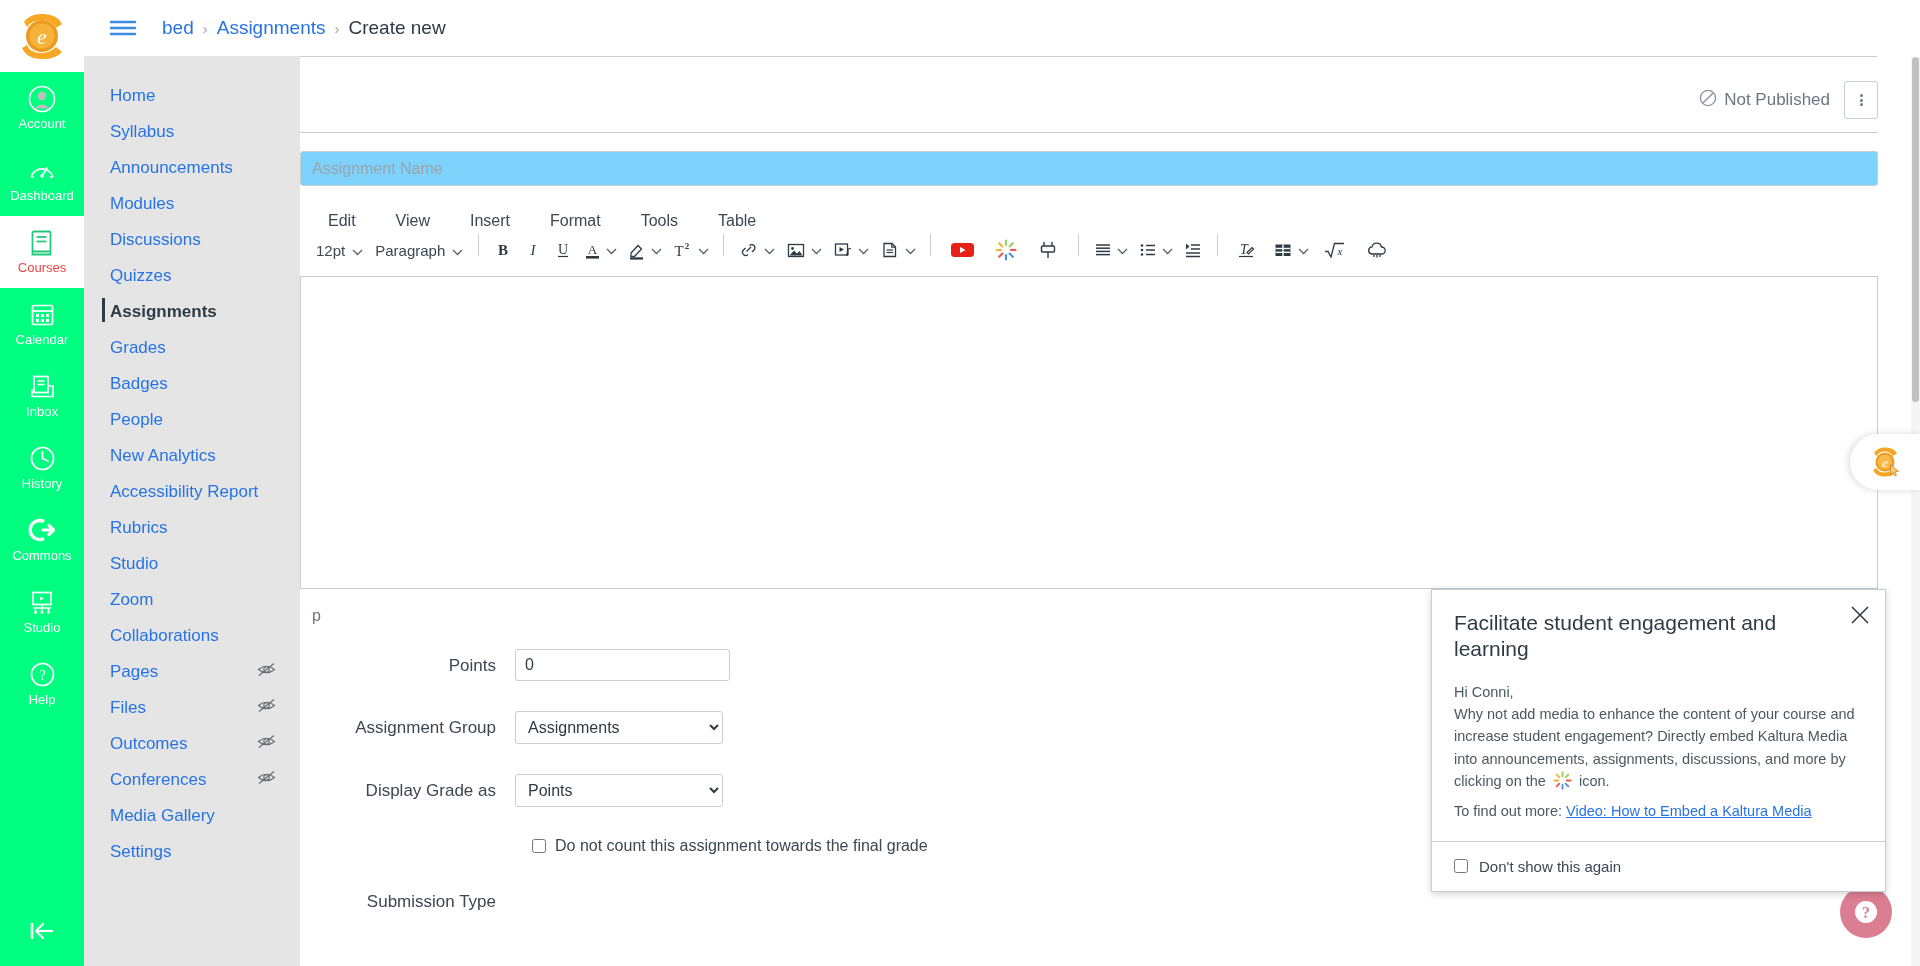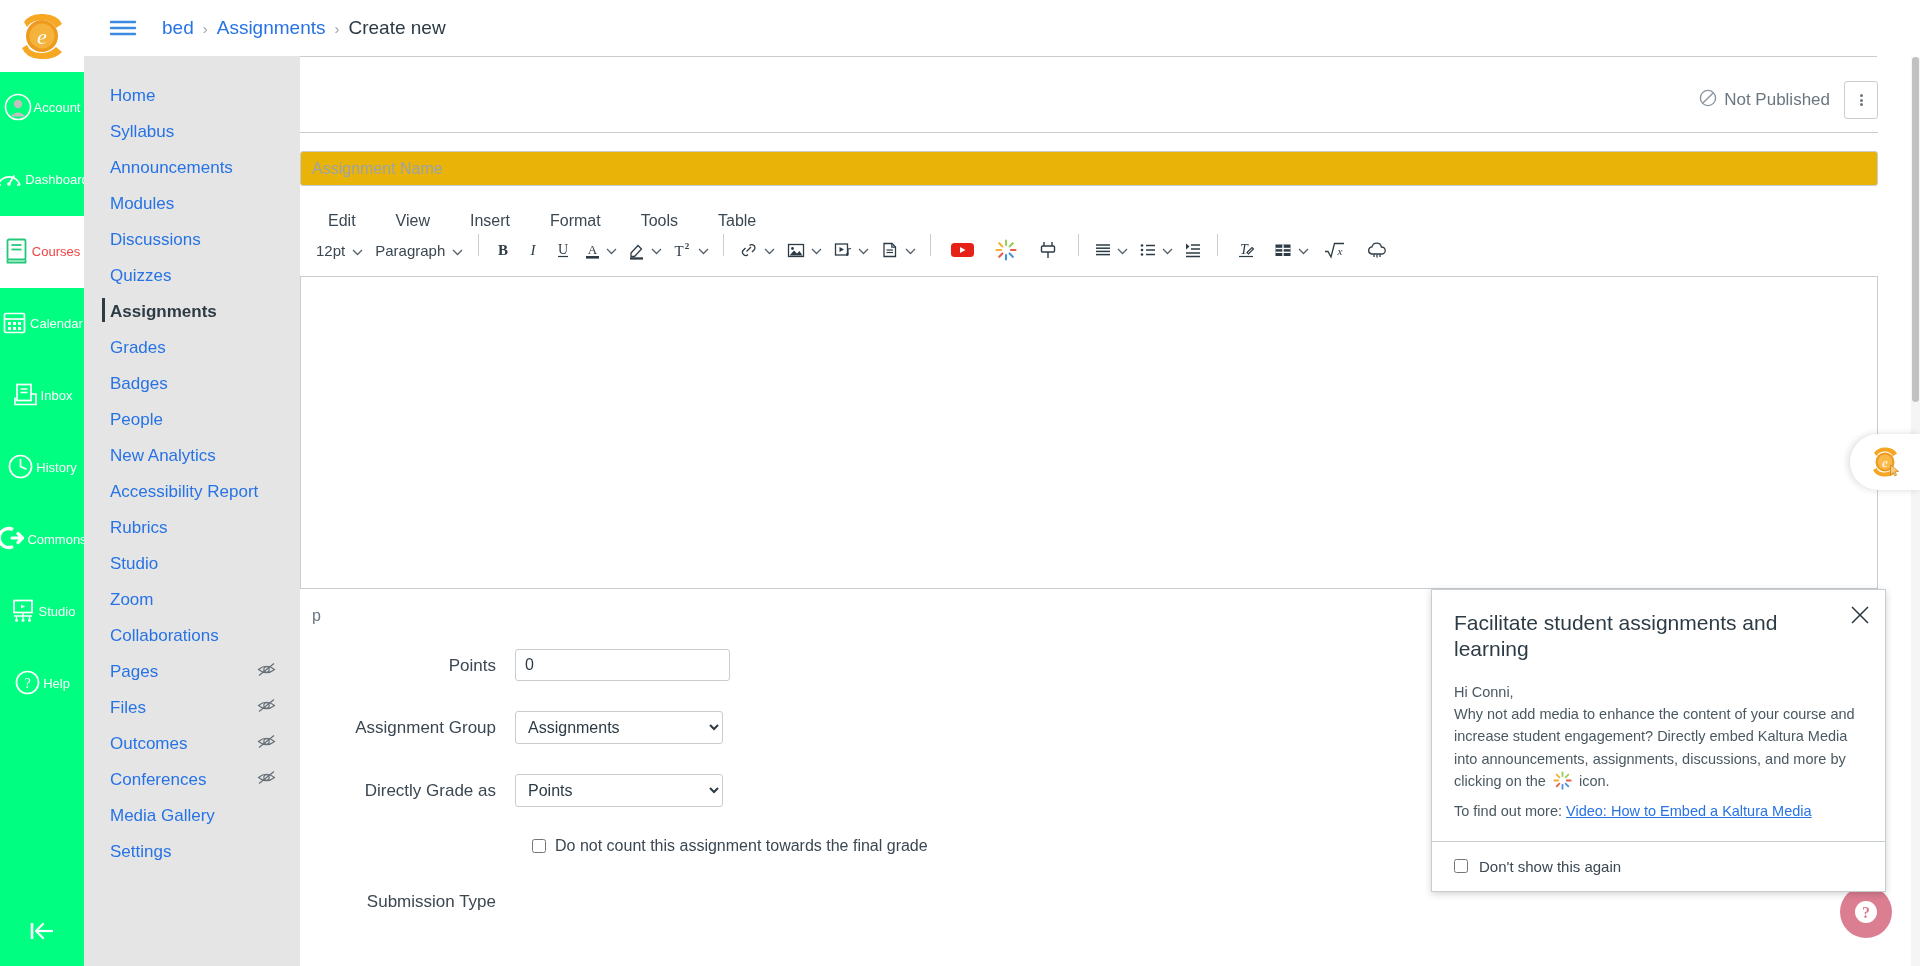--- a/index.html
+++ b/index.html
@@ -19,21 +19,21 @@
     width: 84px; height: 966px;
     background: #00FF80;
     display: flex; flex-direction: column; align-items: stretch;
   }
   #brand-logo {
     height: 72px; background: #ffffff;
     display: flex; align-items: center; justify-content: center;
   }
   .gnav-item {
     height: 72px; width: 84px;
-    display: flex; 
+    display: flex; flex-direction: column;
     align-items: center; justify-content: center;
     color: #ffffff; text-decoration: none;
     font-size: 13px; line-height: 1.1;
     cursor: pointer; gap: 2px;
   }
   .gnav-item.active { background: #ffffff; color: #ef4444; }
   .gnav-item .gicon { display:block; height: 30px; }
   .gnav-item .gicon svg { display:block; }
   .gnav-label { white-space: nowrap; }
   #gnav-collapse {
@@ -111,21 +111,21 @@
 
   
   #assignment-name {
     display: block;
     margin: 18px 42px 0 0;
     width: 1578px; height: 35px;
     border: 1px solid #C7CDD1; border-radius: 3px;
     padding: 0 11px;
     font-family: "Liberation Sans", sans-serif;
     font-size: 16px; color: #2D3B45;
-    background: #eab308;
+    background: #7dd3fc;
   }
   #assignment-name::placeholder { color: #9BA3AB; }
 
   
   #rce {
     margin: 22px 42px 0 0; width: 1578px;
   }
   #rce-menubar {
     display: flex; align-items: center; gap: 16px;
     height: 26px; padding-left: 16px;
@@ -785,21 +785,21 @@
     <div class="form-row">
       <div class="form-label">Assignment Group</div>
       <div class="form-control">
         <select>
           <option>Assignments</option>
         </select>
       </div>
     </div>
 
     <div class="form-row">
-      <div class="form-label">Directly Grade as</div>
+      <div class="form-label">Display Grade as</div>
       <div class="form-control">
         <select>
           <option>Points</option>
         </select>
       </div>
     </div>
 
     <div class="check-row">
       <input type="checkbox" style="">
       <span>Do not count this assignment towards the final grade</span>
@@ -834,21 +834,21 @@
 </div>
 
 <div id="kaltura-popup">
   <div id="kp-close">
     <svg width="22" height="22" viewBox="0 0 22 22">
         <line x1="3" y1="3" x2="19" y2="19" stroke="#2D3B45" stroke-width="1.6"></line>
         <line x1="19" y1="3" x2="3" y2="19" stroke="#2D3B45" stroke-width="1.6"></line>
       </svg>
   </div>
   <div id="kp-body">
-    <h2 id="kp-title">Facilitate student assignments and learning</h2>
+    <h2 id="kp-title">Facilitate student engagement and learning</h2>
     <div id="kp-text">
       <div>Hi Conni,</div>
       <span>Why not add media to enhance the content of your course and increase student engagement? Directly embed Kaltura Media into announcements, assignments, discussions, and more by clicking on the</span>
       <span class="kalt-inline">
         <svg width="19" height="19" viewBox="0 0 22 22">
           <g stroke-linecap="round" stroke-width="2.1">
             <line x1="11" y1="1.5" x2="11" y2="6" stroke="#9ACD5A"></line>
             <line x1="11" y1="16" x2="11" y2="20.5" stroke="#4A90D9"></line>
             <line x1="1.5" y1="11" x2="6" y2="11" stroke="#F2B134"></line>
             <line x1="16" y1="11" x2="20.5" y2="11" stroke="#E85C4A"></line>

